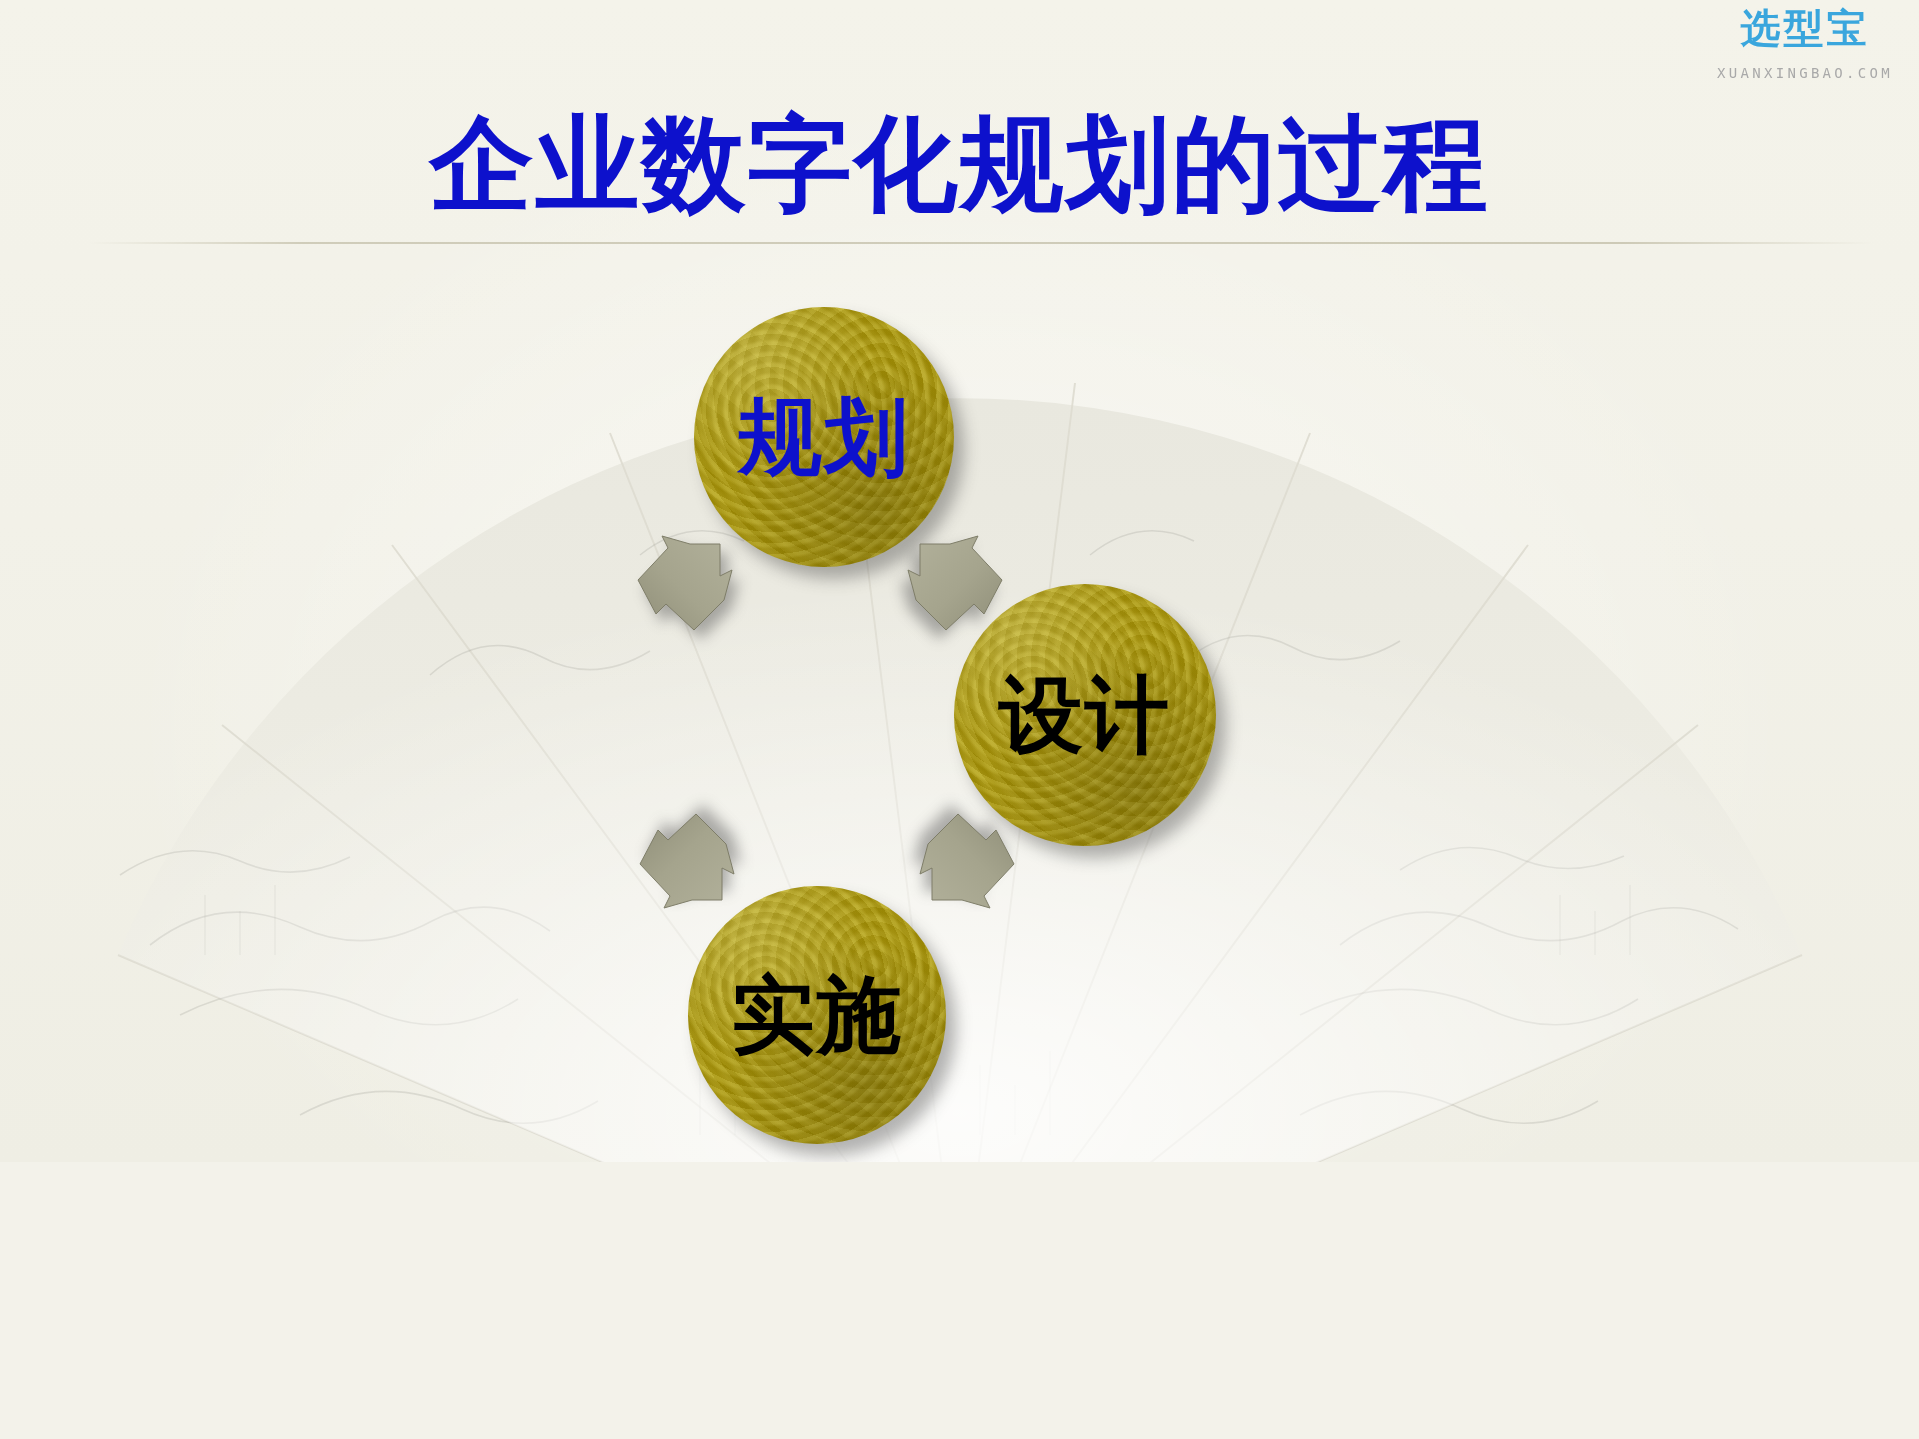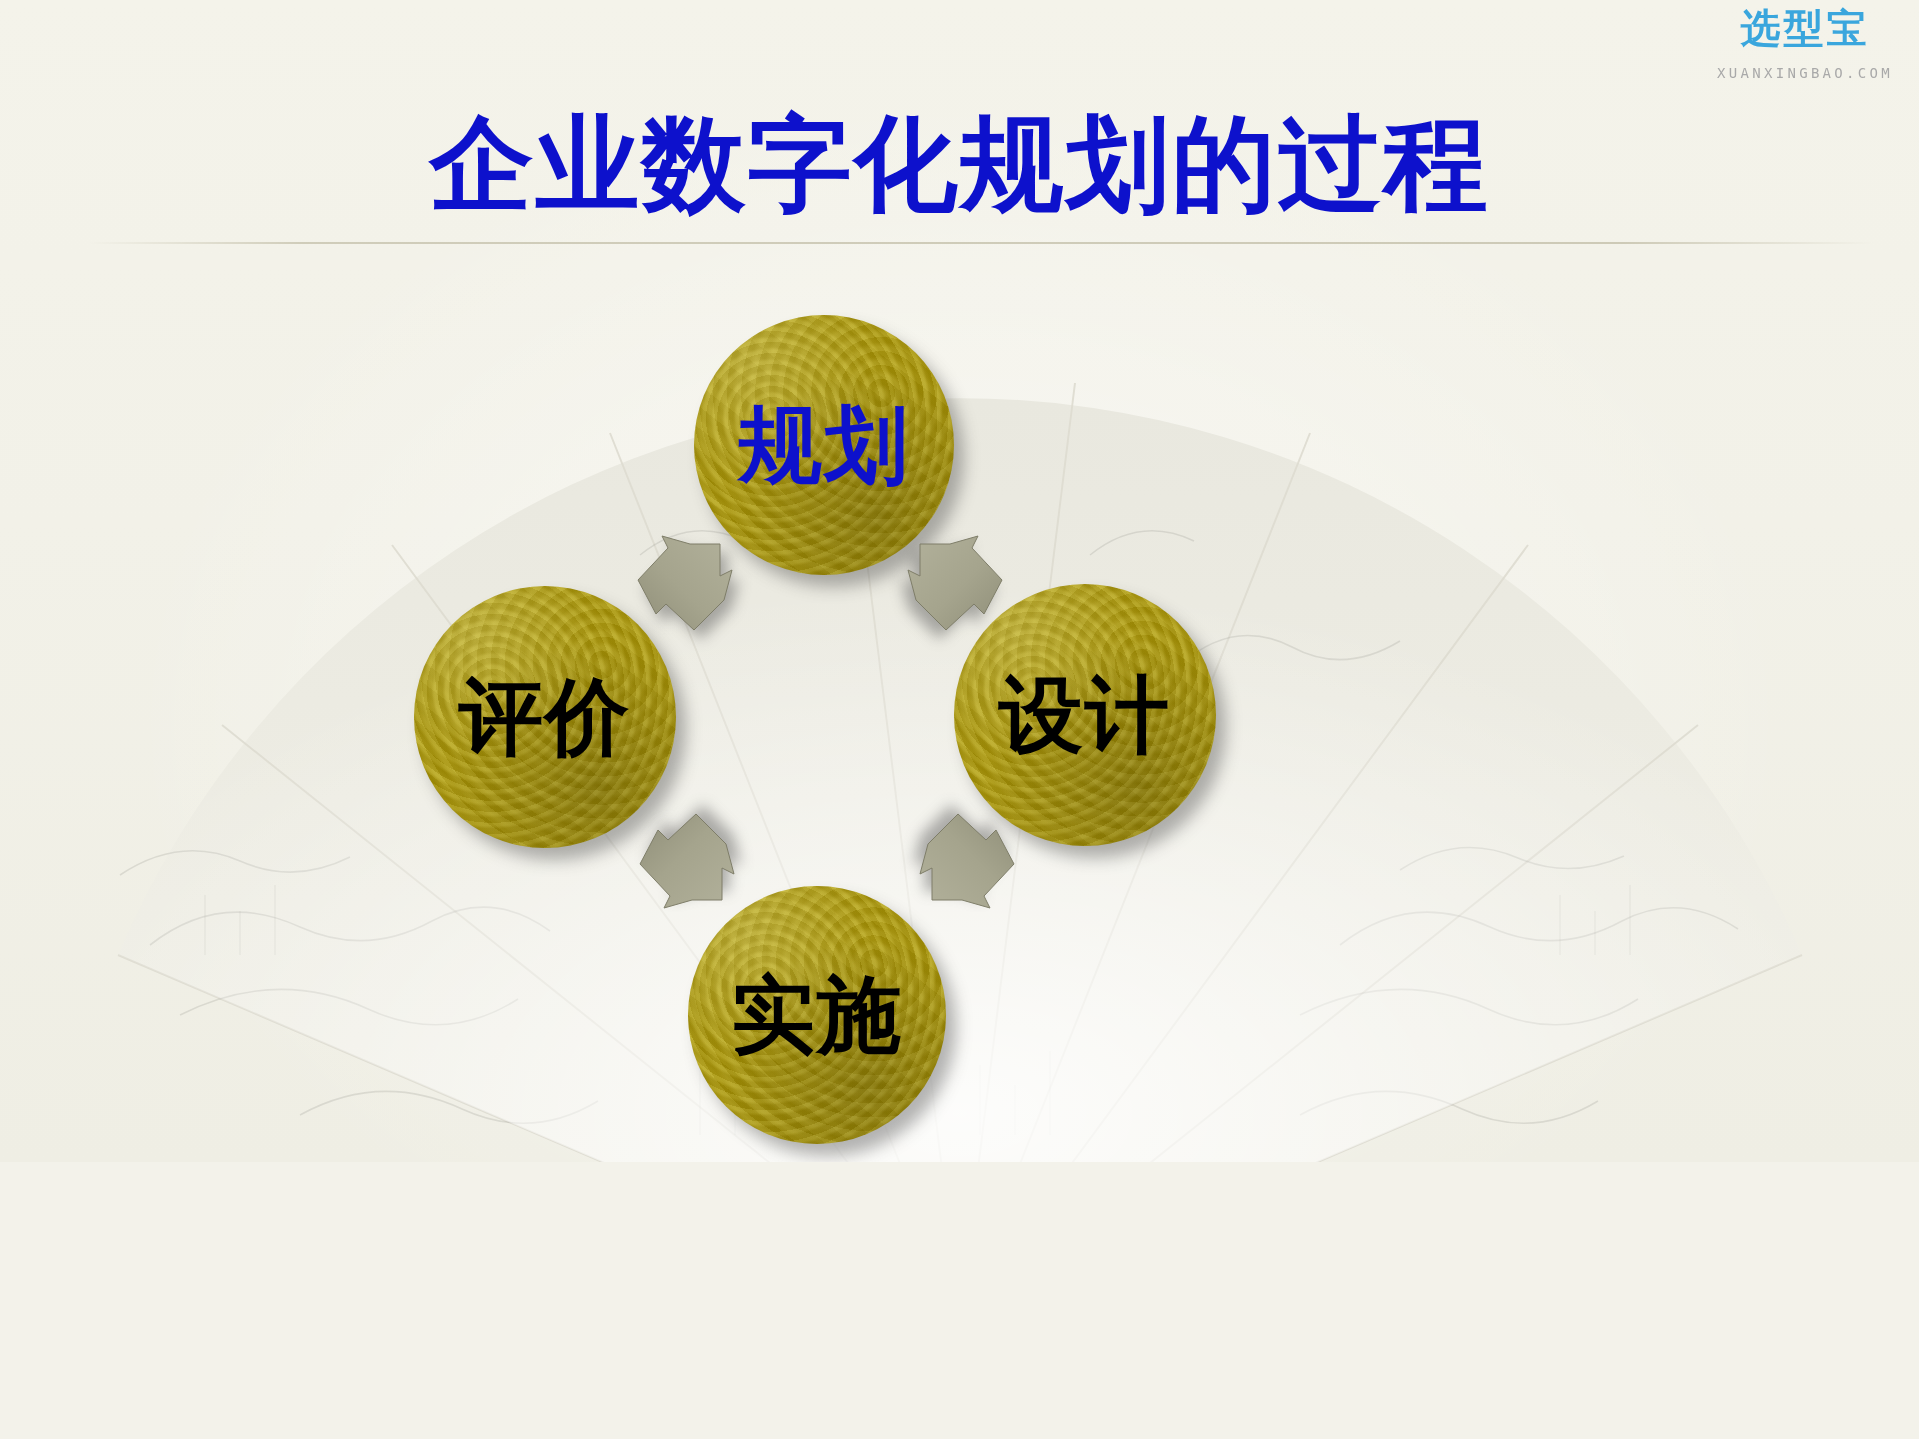--- a/index.html
+++ b/index.html
@@ -116,21 +116,21 @@
     font-weight: bold;
     letter-spacing: 2px;
     line-height: 1;
     font-family: "DejaVu Sans", "Liberation Sans", sans-serif;
     white-space: nowrap;
   }
   .label-dark { color: #000000; }
   .label-blue { color: #0d11cc; }
 
   
-  #node-plan     { left: 694px;  top: 315px;  width: 260px; height: 260px; text-align: right; }
+  #node-plan     { left: 694px;  top: 307px;  width: 260px; height: 260px; text-align: right; }
   #node-design   { left: 954px;  top: 584px;  width: 262px; height: 262px; }
   #node-execute  { left: 688px;  top: 886px;  width: 258px; height: 258px; }
   #node-evaluate { left: 414px;  top: 586px;  width: 262px; height: 262px; }
 
   .arrow {
     position: absolute;
     width: 108px;
     height: 104px;
     filter: drop-shadow(7px 9px 7px rgba(70,70,70,0.42));
   }
@@ -228,23 +228,20 @@
     </div>
 
     <div class="node" id="node-design">
       <span class="node-label label-dark">设计</span>
     </div>
 
     <div class="node" id="node-execute">
       <span class="node-label label-dark">实施</span>
     </div>
 
-    <div class="node" id="node-evaluate">
-      <span class="node-label label-dark">评价</span>
-    </div>
 
     <div class="arrow" id="arrow-evaluate-plan">
       <svg width="108" height="104" viewBox="0 0 108 104" xmlns="http://www.w3.org/2000/svg">
         <defs>
           <linearGradient id="ag1" x1="0" y1="1" x2="1" y2="0">
             <stop offset="0%" stop-color="#8f8e78"></stop>
             <stop offset="45%" stop-color="#a5a48d"></stop>
             <stop offset="100%" stop-color="#b2b19b"></stop>
           </linearGradient>
         </defs>

